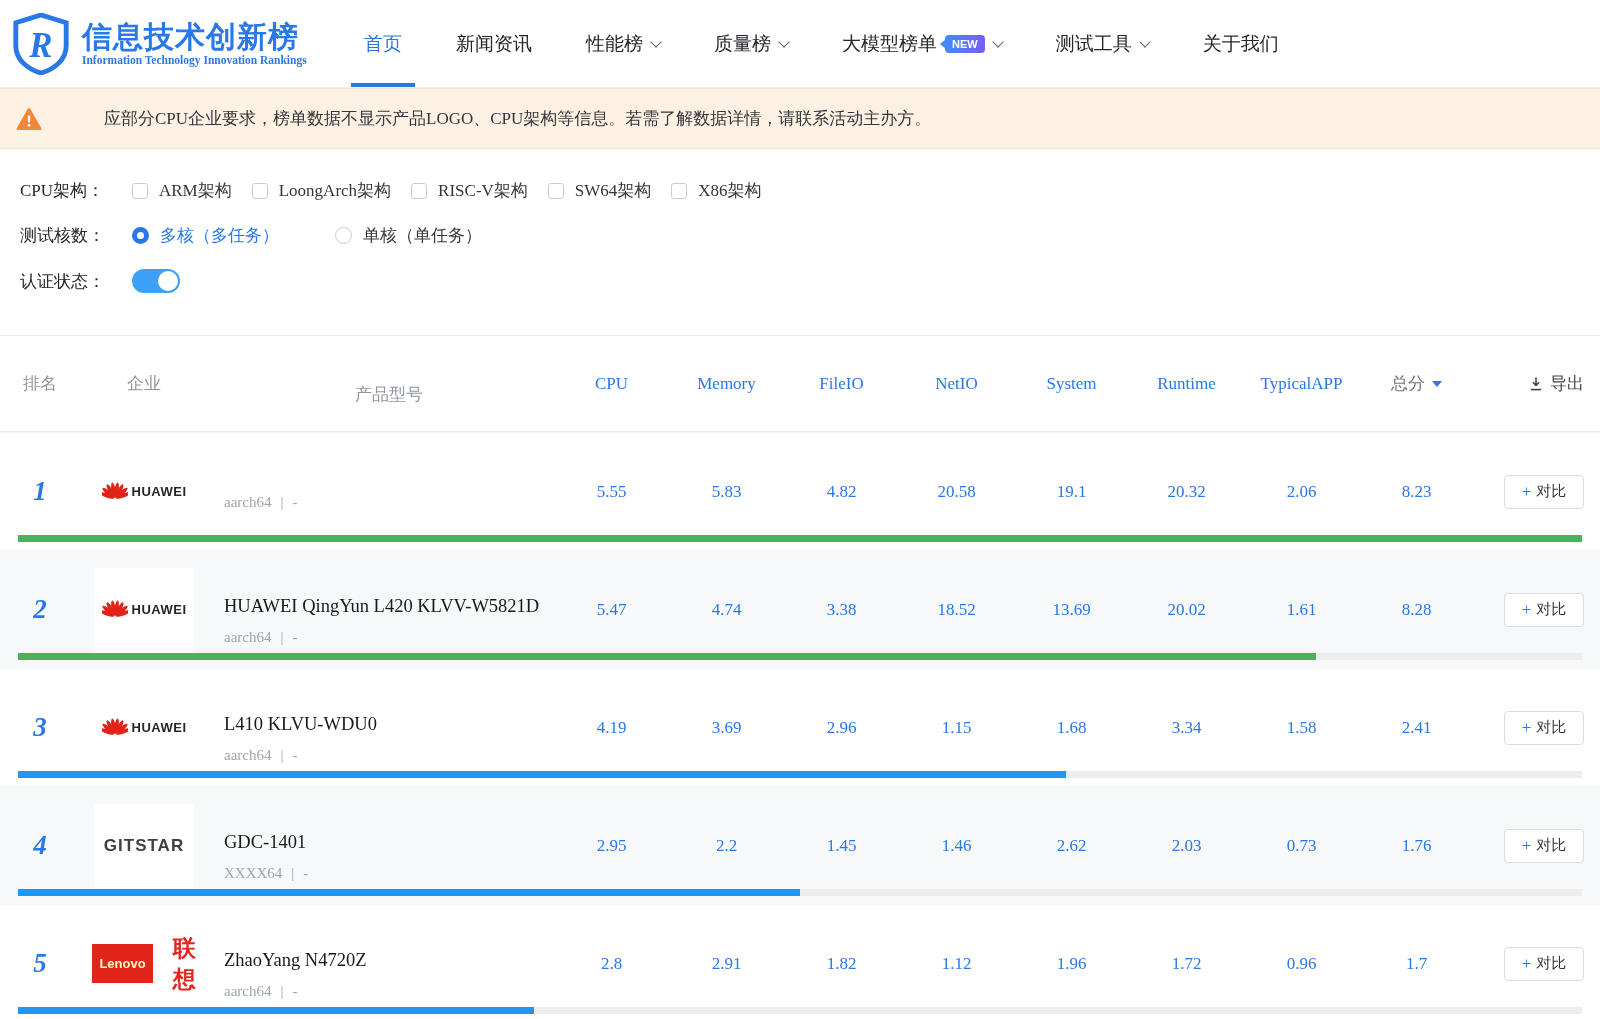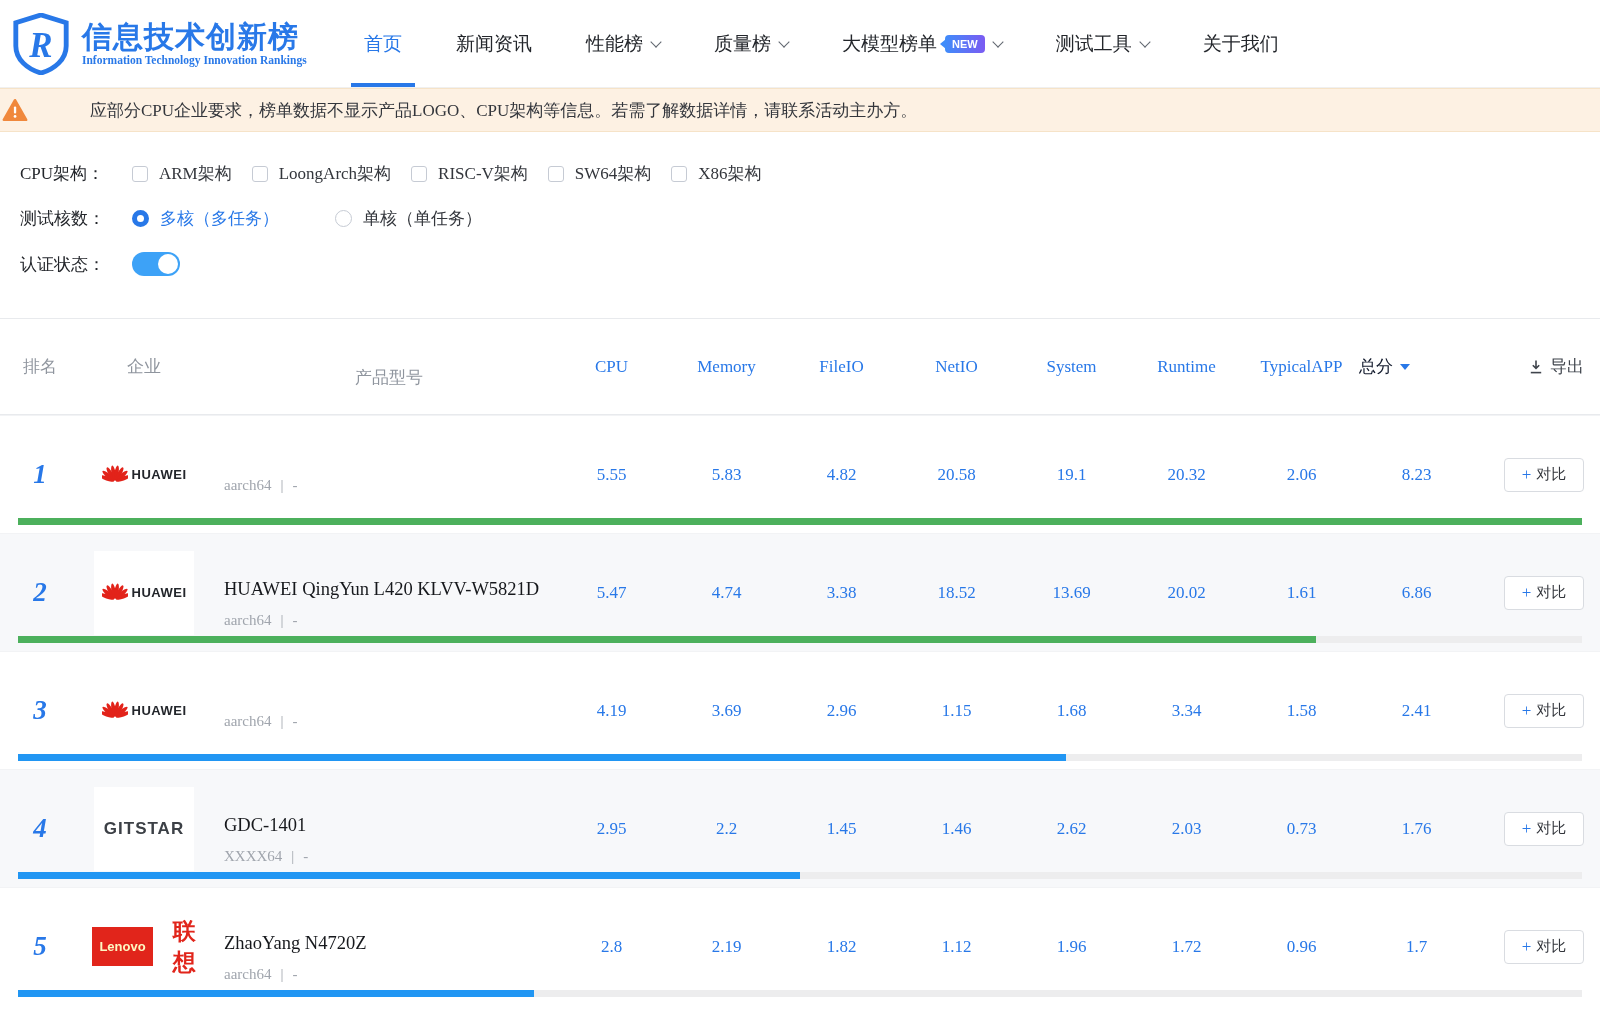--- a/index.html
+++ b/index.html
@@ -20,22 +20,22 @@
     bottom:0; width:64px; height:4px; background:#2878e8; }
   .chev { display:inline-block; width:8px; height:8px; border-right:1.5px solid #60666f;
     border-bottom:1.5px solid #60666f; transform:rotate(45deg); margin-left:9px; margin-top:-4px; }
   .new-badge { font-family:"Liberation Sans",sans-serif; font-size:11px; font-weight:bold; color:#fff;
     background:linear-gradient(90deg,#3f8cfa,#7b5bf2); border-radius:4px; padding:3px 7px;
     margin-left:8px; position:relative; }
   .new-badge::before { content:""; position:absolute; left:-5px; top:50%; transform:translateY(-50%);
     border:5px solid transparent; border-right:6px solid #3f8cfa; border-left:none; }
 
   
-  .notice { height:44px; background:#fdf1e3; border-top:1px solid #f6e3c8; border-bottom:1px solid #f6e3c8;
-    display:flex; align-items:center; padding-left:2px; }
+  .notice { height:61px; background:#fdf1e3; border-top:1px solid #f6e3c8; border-bottom:1px solid #f6e3c8;
+    display:flex; align-items:center; padding-left:16px; }
   .notice-text { font-size:17px; color:#33363c; margin-left:62px; }
 
   
   .filters { padding:30px 0 0 20px; height:186px; }
   .f-row { display:flex; align-items:center; margin-bottom:22px; }
   .f-label { width:112px; font-size:17px; color:#23262b; }
   .checkbox-group { display:flex; align-items:center; gap:20px; }
   .check-opt { display:flex; align-items:center; gap:11px; cursor:pointer; font-size:17px; color:#33363c; }
   .checkbox { width:16px; height:16px; border:1px solid #c6cbd4; border-radius:3px; background:#fff; }
   .radio-group { display:flex; align-items:center; gap:56px; }
@@ -50,21 +50,21 @@
   .table { border-top:1px solid #e8eaed; }
   .thead, .trow { display:flex; align-items:center; padding:0 16px; }
   .thead { height:96px; border-bottom:1px solid #e8eaed; }
   .c-rank   { width:48px;  text-align:center; }
   .c-company{ width:160px; display:flex; justify-content:center; }
   .c-product{ flex:1;margin-top:22px; }
   .c-metric { width:115px; text-align:center; }
   .c-action { width:110px; display:flex; justify-content:flex-end; }
   .th { font-size:17px; color:#8f959e; }
   .th-metric { color:#2878e8; cursor:pointer; }
-  .th-total { color:#0f172a; cursor:pointer; display:flex; align-items:center; justify-content:flex-start; gap:7px; }
+  .th-total { color:#737373; cursor:pointer; display:flex; align-items:center; justify-content:center; gap:7px; }
   .caret-down { width:0; height:0; border-left:5px solid transparent; border-right:5px solid transparent;
     border-top:6px solid #2878e8; }
   .export { display:flex; align-items:center; gap:6px; color:#3f444c; font-size:17px; cursor:pointer; }
 
   .trow { height:118px; position:relative; border-top:1px solid #f2f3f5; }
   .trow.alt { background:#f7f8fa; }
   .rank-num { font-size:27px; font-weight:bold; font-style:italic; color:#2878e8; }
   .logo-card { background:#fff; width:100px; height:84px; display:flex; align-items:center;
     justify-content:center; gap:4px; }
   .hw-text { font-family:"Liberation Sans",sans-serif; font-weight:bold; font-size:13px; color:#23262b; letter-spacing:0.5px; }
@@ -283,21 +283,21 @@
         <span>-</span>
       </div>
     </div>
     <div class="c-metric metric-val">5.47</div>
     <div class="c-metric metric-val">4.74</div>
     <div class="c-metric metric-val">3.38</div>
     <div class="c-metric metric-val">18.52</div>
     <div class="c-metric metric-val">13.69</div>
     <div class="c-metric metric-val">20.02</div>
     <div class="c-metric metric-val">1.61</div>
-    <div class="c-metric metric-val">6.86</div>
+    <div class="c-metric metric-val">8.28</div>
     <div class="c-action">
       <button class="compare-btn">
         <span class="plus-icon"></span>
         <span>对比</span>
       </button>
     </div>
     <div class="bar-track">
       <div class="bar-fill" style="width: 83%; background: rgb(76, 176, 92);"></div>
     </div>
   </div>
@@ -315,20 +315,21 @@
             <ellipse cx="12" cy="9" rx="1.9" ry="7" transform="rotate(10 12 17)"></ellipse>
             <ellipse cx="12" cy="9" rx="1.9" ry="7" transform="rotate(30 12 17)"></ellipse>
             <ellipse cx="12" cy="9" rx="1.9" ry="7" transform="rotate(50 12 17)"></ellipse>
             <ellipse cx="12" cy="9" rx="1.9" ry="7" transform="rotate(70 12 17)"></ellipse>
           </g>
         </svg>
         <span class="hw-text">HUAWEI</span>
       </div>
     </div>
     <div class="c-product">
+      <div class="pname">L410 KLVU-WDU0</div>
       <div class="psub">
         <span>aarch64</span>
         <span>|</span>
         <span>-</span>
       </div>
     </div>
     <div class="c-metric metric-val">4.19</div>
     <div class="c-metric metric-val">3.69</div>
     <div class="c-metric metric-val">2.96</div>
     <div class="c-metric metric-val">1.15</div>
@@ -391,21 +392,21 @@
     </div>
     <div class="c-product">
       <div class="pname">ZhaoYang N4720Z</div>
       <div class="psub">
         <span>aarch64</span>
         <span>|</span>
         <span>-</span>
       </div>
     </div>
     <div class="c-metric metric-val">2.8</div>
-    <div class="c-metric metric-val">2.19</div>
+    <div class="c-metric metric-val">2.91</div>
     <div class="c-metric metric-val">1.82</div>
     <div class="c-metric metric-val">1.12</div>
     <div class="c-metric metric-val">1.96</div>
     <div class="c-metric metric-val">1.72</div>
     <div class="c-metric metric-val">0.96</div>
     <div class="c-metric metric-val">1.7</div>
     <div class="c-action">
       <button class="compare-btn">
         <span class="plus-icon"></span>
         <span>对比</span>

